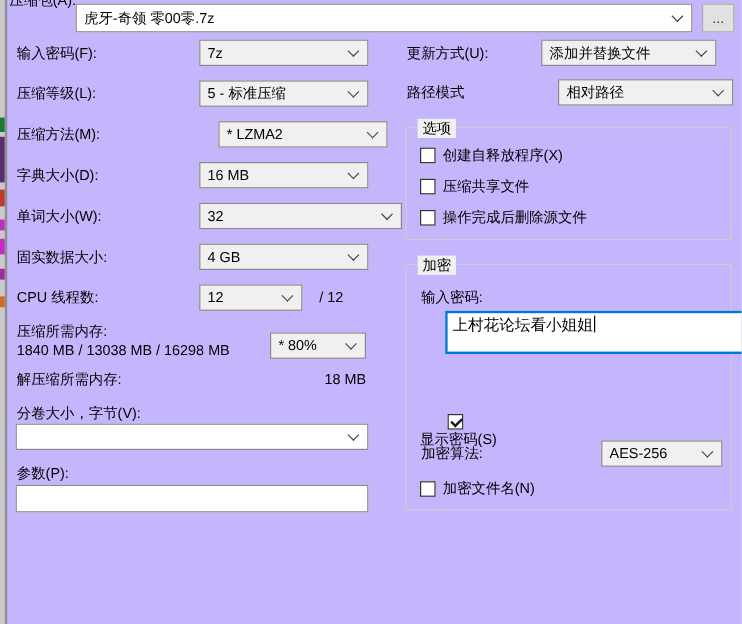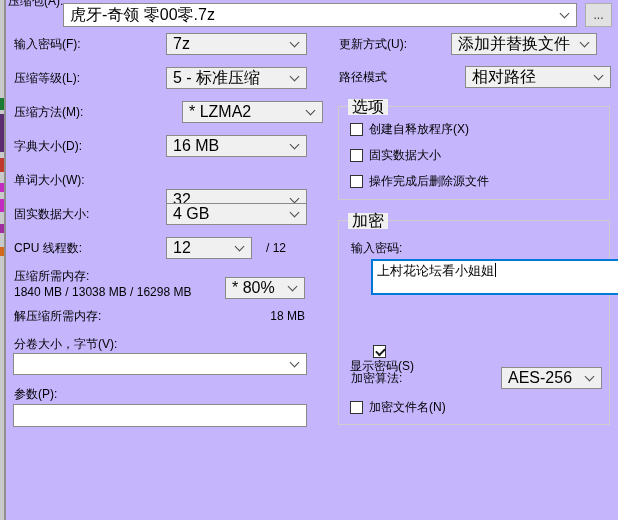--- a/index.html
+++ b/index.html
@@ -7,30 +7,30 @@
   body { font-family:"Liberation Sans","DejaVu Sans",sans-serif; background:#f0f0f0; overflow:hidden; }
   .screen { position:absolute; left:0; top:0; width:618px; height:520px; background:#c4b5fd; overflow:hidden; }
 
   
   .sliver { position:absolute; left:0; top:0; width:4px; height:520px; background:#c9c9c9; }
   .sliver-seg { position:absolute; left:0; width:4px; }
   .dialog-edge { position:absolute; left:4px; top:0; width:2px; height:520px; background:#8f8f8f; }
 
   .lbl { position:absolute; font-size:12px; color:#000; line-height:16px; white-space:nowrap; }
 
-  .combo { position:absolute; height:22px; background:#f0f0f0; border:1px solid #8a8a8a; font-size:16px; color:#000; line-height:20px; padding:0 20px 0 6px; white-space:nowrap; cursor:default; }
+  .combo { position:absolute; height:22px; background:#f0f0f0; border:1px solid #8a8a8a; font-size:12px; color:#000; line-height:20px; padding:0 20px 0 6px; white-space:nowrap; cursor:default; }
   .combo.white { background:#ffffff; }
   .chev { position:absolute; right:8px; top:50%; width:7px; height:7px; margin-top:-5px; border-right:1.6px solid #4a4a4a; border-bottom:1.6px solid #4a4a4a; transform:rotate(45deg); }
 
   .textbox { position:absolute; background:#ffffff; border:1px solid #8a8a8a; font-size:12px; line-height:20px; padding:0 5px; color:#000; }
 
   .browse-btn { position:absolute; background:#e1e1e1; border:1px solid #adadad; font-size:12px; color:#333; text-align:center; line-height:21px; cursor:default; }
 
   .groupbox { position:absolute; border:1px solid #cdcdcd; }
-  .group-title { position:absolute; top:-8px; left:9px; background:#f0f0f0; padding:0 4px; font-size:16px; color:#000; line-height:16px; }
+  .group-title { position:absolute; top:-8px; left:9px; background:#f0f0f0; padding:0 4px; font-size:12px; color:#000; line-height:16px; }
 
   .cbrow { position:absolute; display:flex; align-items:center; cursor:default; }
   .cb { width:13px; height:13px; background:#ffffff; border:1px solid #333333; margin-right:6px; position:relative; flex:none; }
   .cb.checked::after { content:""; position:absolute; left:2px; top:2px; width:7px; height:4px; border-left:2px solid #1b1b1b; border-bottom:2px solid #1b1b1b; transform:rotate(-45deg); }
   .cbl { font-size:12px; color:#000; line-height:16px; white-space:nowrap; }
 
   .pwd { position:absolute; background:#ffffff; border:2px solid #0078d7; font-size:13px; line-height:20px; padding:0 4px; color:#000; white-space:nowrap; }
   .caret { display:inline-block; width:1px; height:14px; background:#000; vertical-align:-2px; margin-left:1px; }
 
   .clip-label { position:absolute; overflow:hidden; }
@@ -74,21 +74,21 @@
   <div class="combo" style="left:166px;top:101px;width:141px;margin-left:16px;">
     <span>* LZMA2</span><span class="chev"></span>
   </div>
 
   <span class="lbl" style="left:14px;top:138px;">字典大小(D):</span>
   <div class="combo" style="left:166px;top:135px;width:141px;">
     <span>16 MB</span><span class="chev"></span>
   </div>
 
   <span class="lbl" style="left:14px;top:172px;">单词大小(W):</span>
-  <div class="combo" style="left:166px;top:169px;width:141px;margin-top:20px;">
+  <div class="combo" style="left:166px;top:169px;width:169px;">
     <span>32</span><span class="chev"></span>
   </div>
 
   <span class="lbl" style="left:14px;top:206px;">固实数据大小:</span>
   <div class="combo" style="left:166px;top:203px;width:141px;">
     <span>4 GB</span><span class="chev"></span>
   </div>
 
   <span class="lbl" style="left:14px;top:240px;">CPU 线程数:</span>
   <div class="combo" style="left:166px;top:237px;width:86px;">
@@ -125,21 +125,21 @@
 
   <div class="groupbox" style="left:338px;top:106px;width:272px;height:94px;">
     <span class="group-title">选项</span>
   </div>
   <div class="cbrow" style="left:350px;top:121px;">
     <span class="cb"></span>
     <span class="cbl">创建自释放程序(X)</span>
   </div>
   <div class="cbrow" style="left:350px;top:147px;">
     <span class="cb"></span>
-    <span class="cbl">固实数据大小</span>
+    <span class="cbl">压缩共享文件</span>
   </div>
   <div class="cbrow" style="left:350px;top:173px;">
     <span class="cb"></span>
     <span class="cbl">操作完成后删除源文件</span>
   </div>
 
   <div class="groupbox" style="left:338px;top:220px;width:272px;height:205px;">
     <span class="group-title">加密</span>
   </div>
   <span class="lbl" style="left:351px;top:240px;">输入密码:</span>

